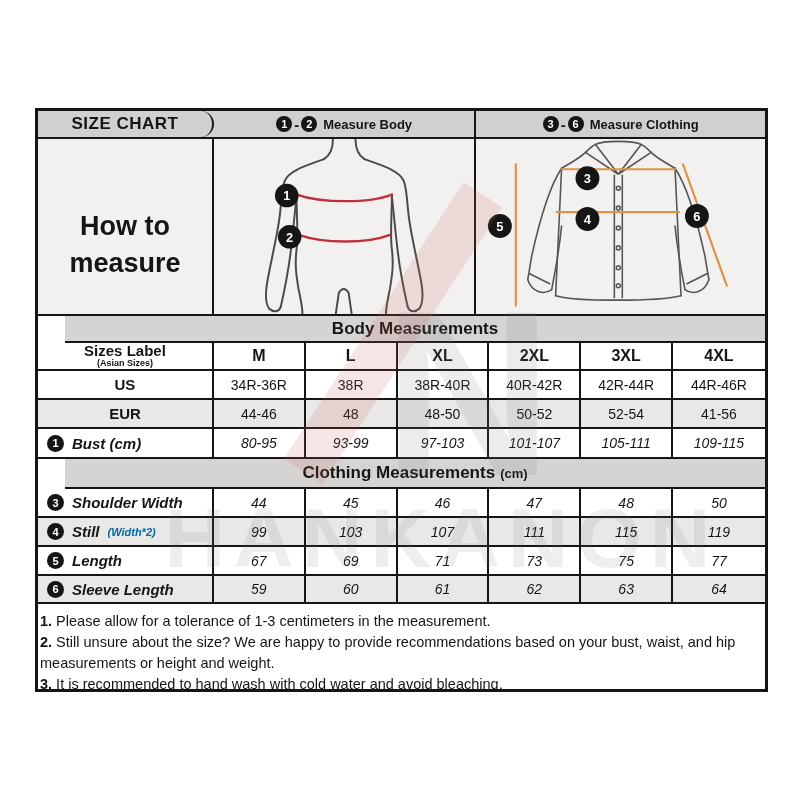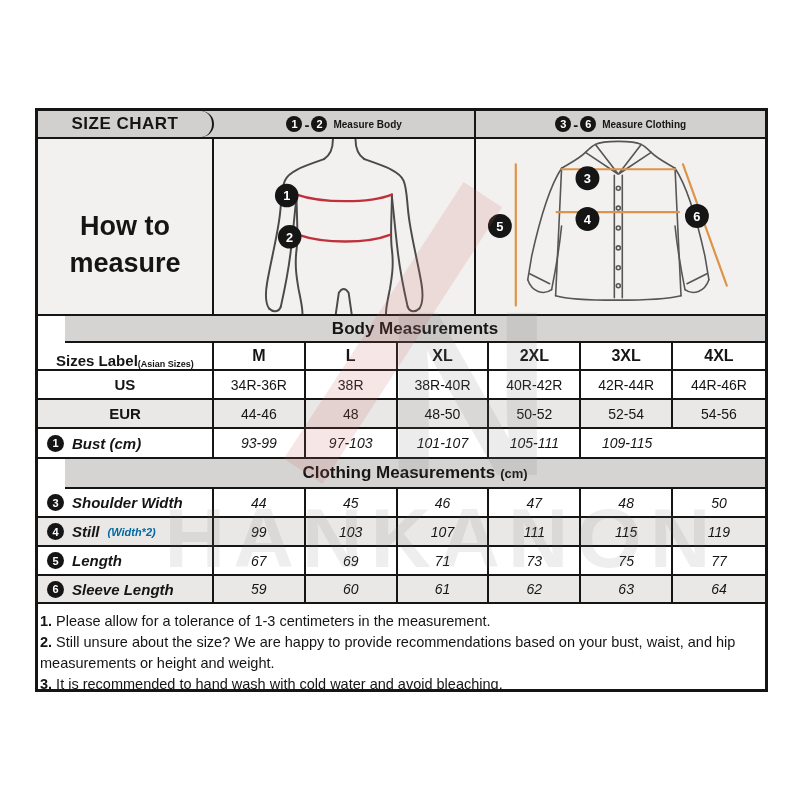--- a/index.html
+++ b/index.html
@@ -16,27 +16,27 @@
   .col-cloth{width:39.7%;}
   .col-size{width:12.633%;}
   .h-header{height:28px;background:#d2d0ce;}
   .h-diagram{height:177px;}
   .diag-bg{background:#f2f1ef;}
   .h-bar{height:27px;background:#d6d4d2;font-weight:bold;font-size:17px;align-items:center;justify-content:center;display:flex;margin-left:27px;}
   .h-bar2{height:30px;}
   .h-28{height:28px;}.h-29{height:29px;}.h-30{height:30px;}
   .alt{background:#e9e8e6;}
   .title-cell{font-weight:bold;font-size:17px;letter-spacing:0.5px;border-radius:13px;}
-  .hdr-label{font-weight:bold;font-size:10px;margin-left:6px;}
+  .hdr-label{font-weight:bold;font-size:13px;margin-left:6px;}
   .badge{display:inline-flex;width:16px;height:16px;border-radius:50%;background:#151515;color:#ffffff;
          font-size:11px;font-weight:bold;font-style:normal;align-items:center;justify-content:center;flex:0 0 auto;}
   .badge.lg{width:17px;height:17px;}
   .hyph{font-weight:bold;font-size:15px;margin:0 2px;}
   .howto{font-weight:bold;font-size:27px;line-height:1.35;text-align:center;margin-top:36px;}
-  .sizes-hd{display:flex;flex-direction:row;align-items:flex-end;justify-content:center;line-height:1.05;}
+  .sizes-hd{display:flex;flex-direction:column;align-items:center;justify-content:center;line-height:1.05;}
   .sizes-hd .big{font-weight:bold;font-size:15px;}
   .sizes-hd .small{font-size:9px;font-weight:bold;}
   .size-cell{font-weight:bold;font-size:16px;}
   .lab{font-weight:bold;font-size:15px;}
   .val{font-size:14px;}
   .it{font-style:italic;}
   .left-lab{justify-content:flex-start;padding-left:9px;gap:8px;}
   .row-label{font-weight:bold;font-style:italic;font-size:15px;}
   .row-note{font-weight:bold;font-style:italic;font-size:11px;color:#0369a1;}
   .notes{display:block;height:85px;padding:7px 2px;box-sizing:border-box;font-size:14.5px;line-height:1.45;background:#ffffff;}
@@ -186,28 +186,29 @@
       <div class="cell col-size val end">44R-46R</div>
     </div>
 
     <div class="row h-29 alt">
       <div class="cell col-label lab">EUR</div>
       <div class="cell col-size val">44-46</div>
       <div class="cell col-size val">48</div>
       <div class="cell col-size val">48-50</div>
       <div class="cell col-size val">50-52</div>
       <div class="cell col-size val">52-54</div>
-      <div class="cell col-size val end">54-56</div>
+      <div class="cell col-size val end">41-56</div>
     </div>
 
     <div class="row h-30">
       <div class="cell col-label left-lab">
         <span class="badge lg">1</span>
         <span class="row-label">Bust (cm)</span>
       </div>
+      <div class="cell col-size val it">80-95</div>
       <div class="cell col-size val it">93-99</div>
       <div class="cell col-size val it">97-103</div>
       <div class="cell col-size val it">101-107</div>
       <div class="cell col-size val it">105-111</div>
       <div class="cell col-size val it end">109-115</div>
     </div>
 
     <div class="row h-bar h-bar2">
       <div class="cell end" style="width:100%;font-weight:bold;font-size:17px;">
         <span>Clothing Measurements</span>

